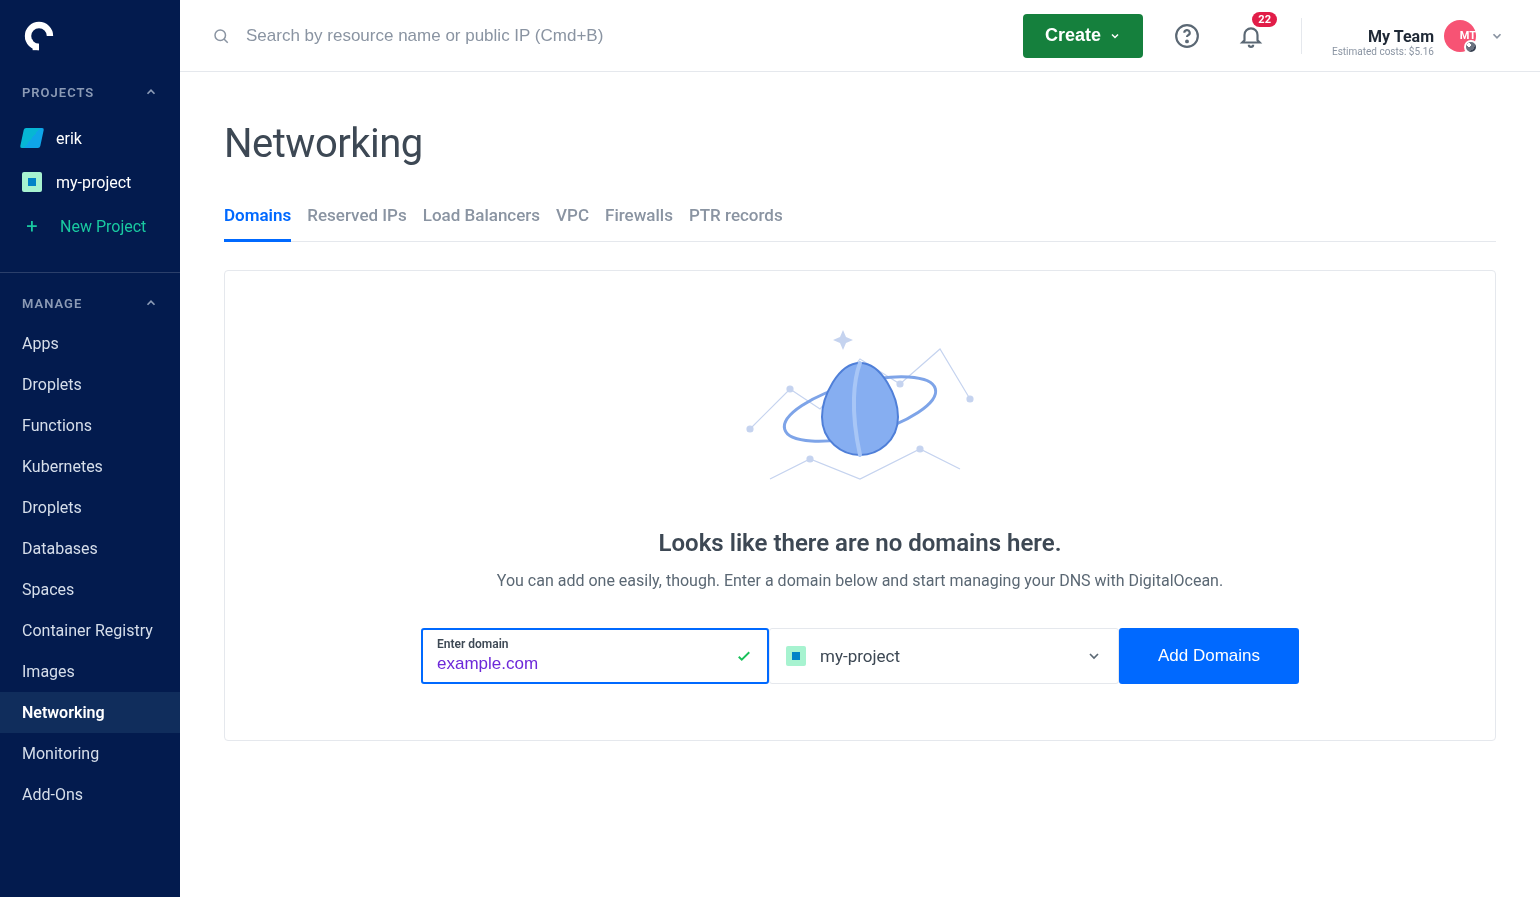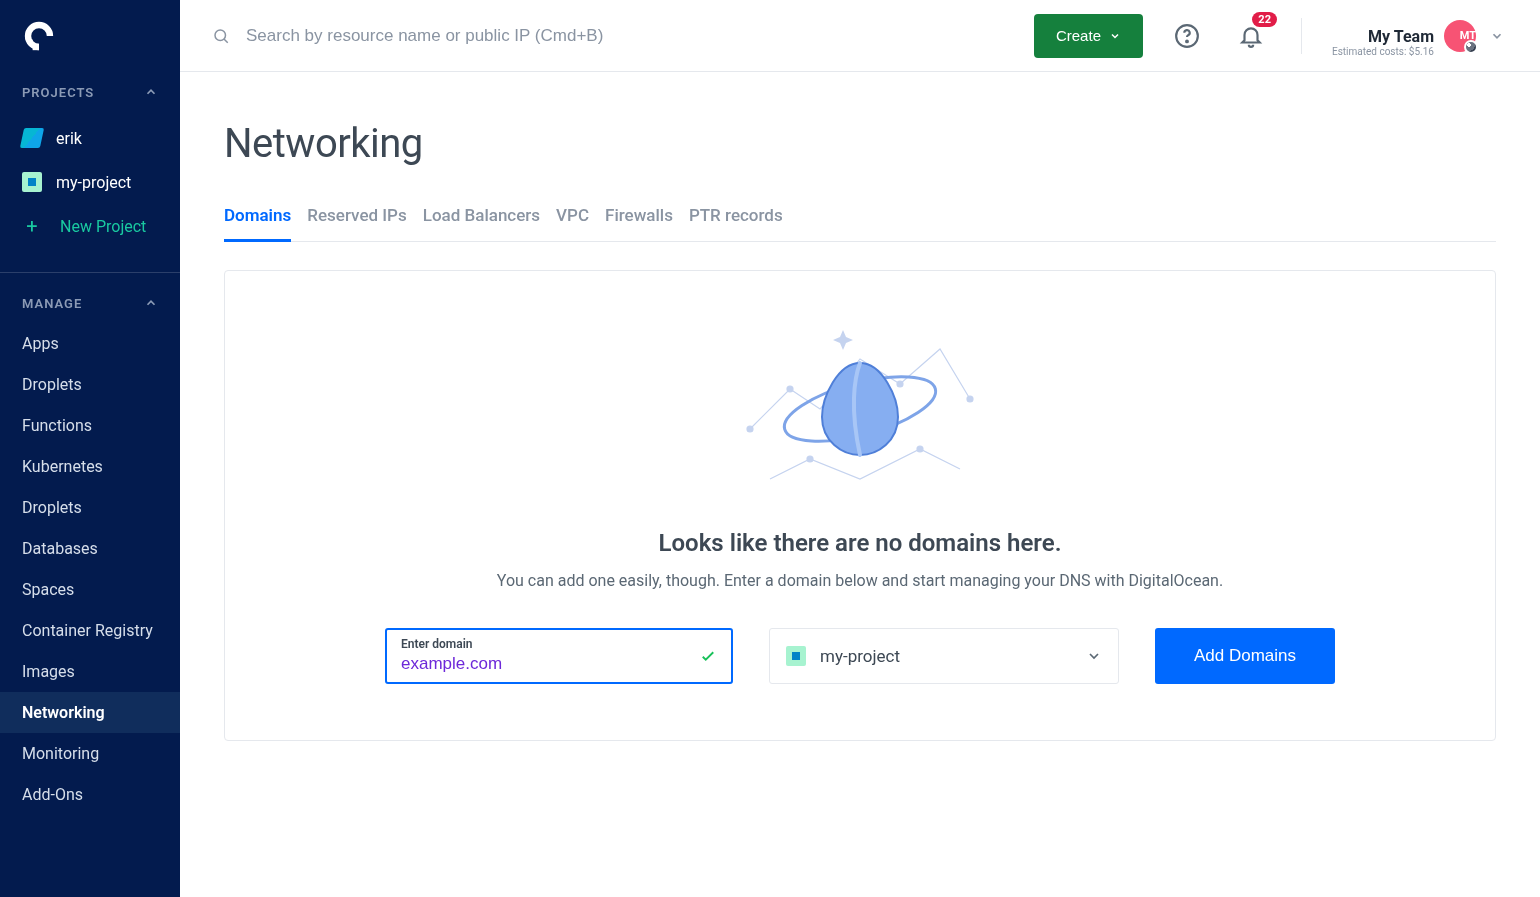--- a/index.html
+++ b/index.html
@@ -81,21 +81,21 @@
   }
   .search-wrap{flex:1;display:flex;align-items:center;gap:14px;color:var(--text-soft);}
   .search-icon{width:18px;height:18px;stroke:#8a94a2;}
   .search-input{
     border:none;outline:none;font-size:17px;color:var(--text-muted);
     flex:1;background:transparent;
   }
   .search-input::placeholder{color:var(--text-soft);}
   .create-btn{
     background:#15803d;color:#fff;border:none;border-radius:4px;
-    height:44px;padding:0 22px;font-size:15px;font-weight:400;
+    height:44px;padding:0 22px;font-size:18px;font-weight:700;
     display:flex;align-items:center;gap:8px;cursor:pointer;
   }
   .help-btn,.bell-btn{
     width:40px;height:40px;display:flex;align-items:center;justify-content:center;
     border-radius:50%;cursor:pointer;position:relative;margin-left:12px;
   }
   .help-btn svg,.bell-btn svg{stroke:#5b6874;}
   .badge{
     position:absolute;top:-4px;right:-6px;background:var(--badge-red);color:#fff;
     border-radius:10px;font-size:11px;font-weight:700;padding:1px 6px;min-width:18px;text-align:center;
@@ -125,21 +125,21 @@
     cursor:pointer;border-bottom:3px solid transparent;margin-bottom:-1px;
   }
   .tab.active{color:var(--blue);border-bottom-color:var(--blue);font-weight:600;}
   .panel{
     margin-top:28px;border:1px solid var(--border);border-radius:4px;
     padding:48px 60px 56px;text-align:center;
   }
   .illus{width:260px;height:180px;margin:0 auto 26px;}
   .empty-title{font-size:24px;font-weight:600;color:#3d4854;margin:0 0 14px;}
   .empty-sub{font-size:16px;color:var(--text-muted);margin:0 0 38px;}
-  .form-row{display:flex;gap:36px;justify-content:center;align-items:stretch;}
+  .form-row{display:flex;justify-content:center;align-items:stretch;}
   .field{position:relative;height:56px;border:1px solid var(--border);border-radius:3px;text-align:left;display:flex;align-items:center;}
   .field.focus{border:2px solid var(--blue);}
   .field-label{position:absolute;top:7px;left:14px;font-size:12px;font-weight:600;color:#3d4854;}
   .field-input{
     border:none;outline:none;font-size:17px;color:#6d28d9;
     padding:22px 42px 6px 14px;width:100%;background:transparent;
   }
   .field-check{position:absolute;right:14px;top:50%;transform:translateY(-50%);}
   .domain-field{width:348px;}
   .project-select{width:350px;padding:0 16px;justify-content:space-between;cursor:pointer;}

